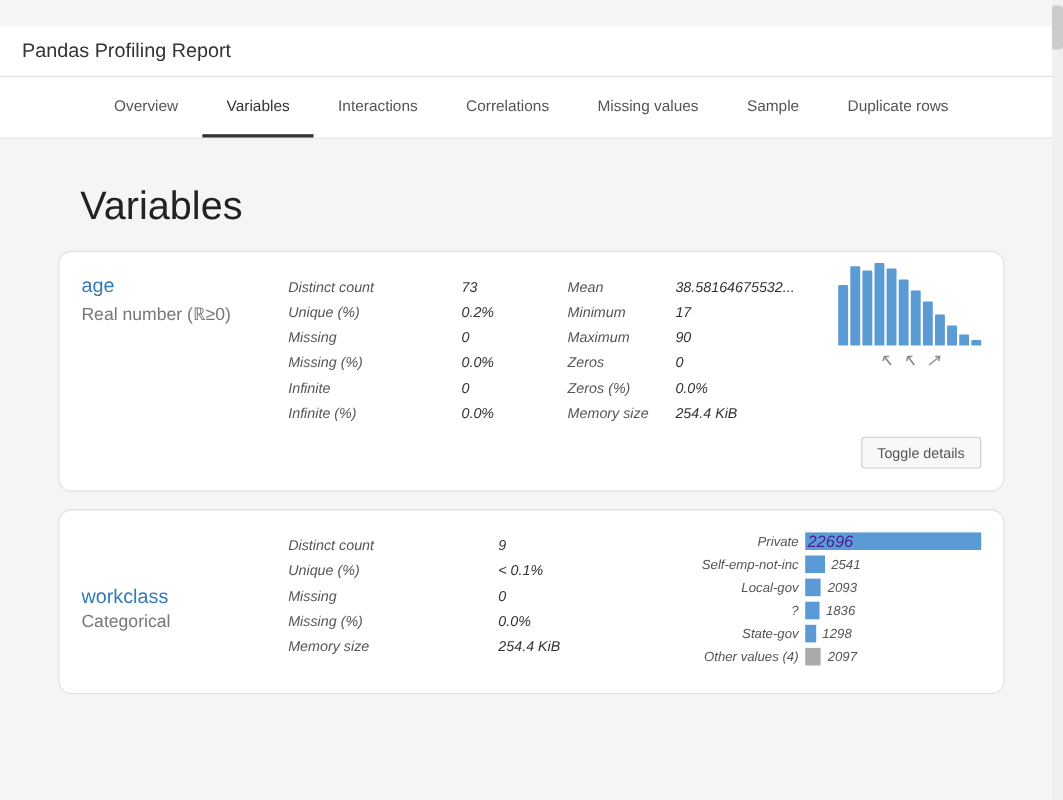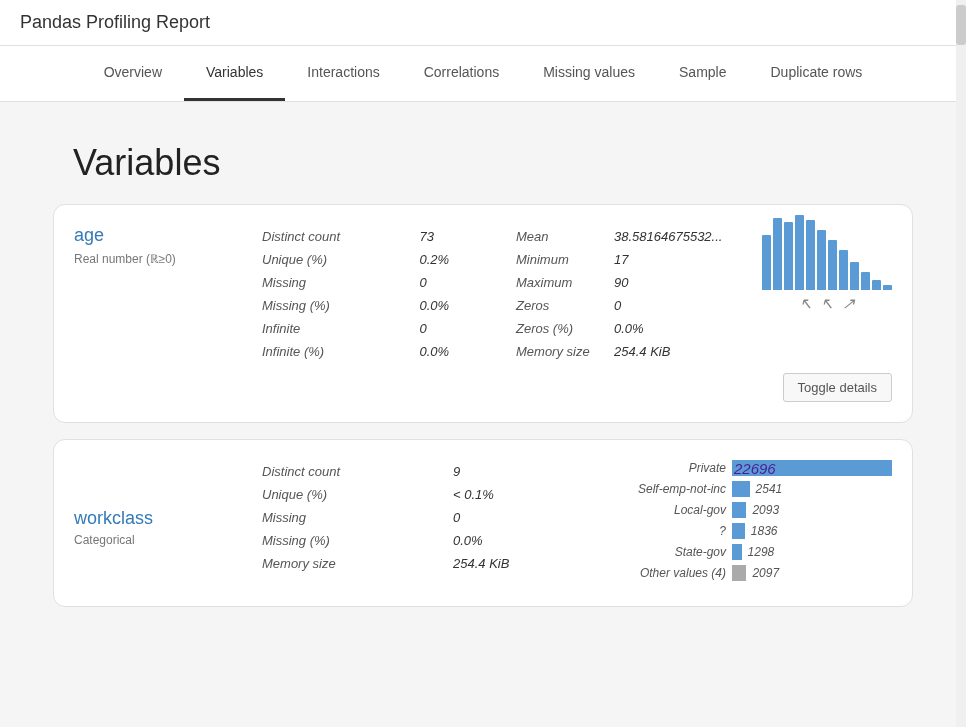--- a/index.html
+++ b/index.html
@@ -2,20 +2,21 @@
 <html><head>
   <meta charset="utf-8">
   <style>
     * { box-sizing: border-box; margin: 0; padding: 0; }
     body { font-family: -apple-system, BlinkMacSystemFont, 'Segoe UI', Arial, sans-serif; font-size: 14px; background: #f5f5f5; color: #333; }
     
     .app-header {
       background: #fff;
       padding: 12px 20px;
       border-bottom: 1px solid #e0e0e0;
+      margin-top: 24px;
     }
     .app-title {
       font-size: 18px;
       font-weight: 500;
       color: #333;
     }
     
     .nav-bar {
       background: #fff;
       border-bottom: 1px solid #e0e0e0;
@@ -54,21 +55,21 @@
       padding: 20px;
     }
     .var-name {
       font-size: 18px;
       color: #337ab7;
       font-weight: 500;
       margin-right: 20px;
       min-width: 140px;
     }
     .var-type {
-      font-size: 12px;
+      font-size: 16px;
       color: #777;
       margin-top: 4px;
     }
     
     .var-content {
       display: flex;
       gap: 20px;
       font-style: italic;
     }
     

